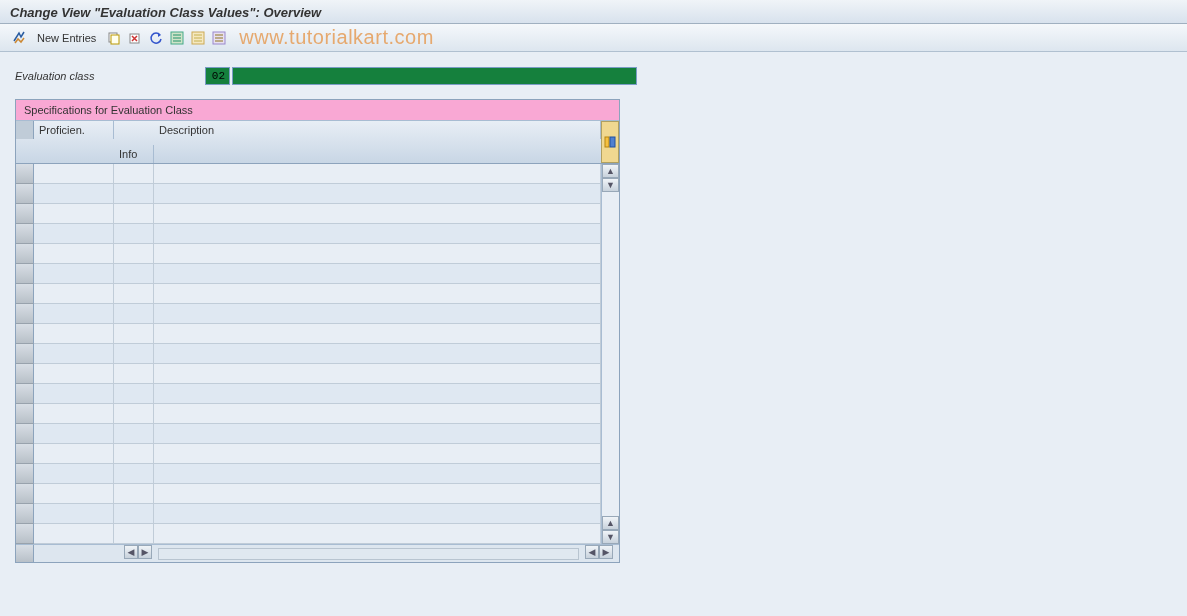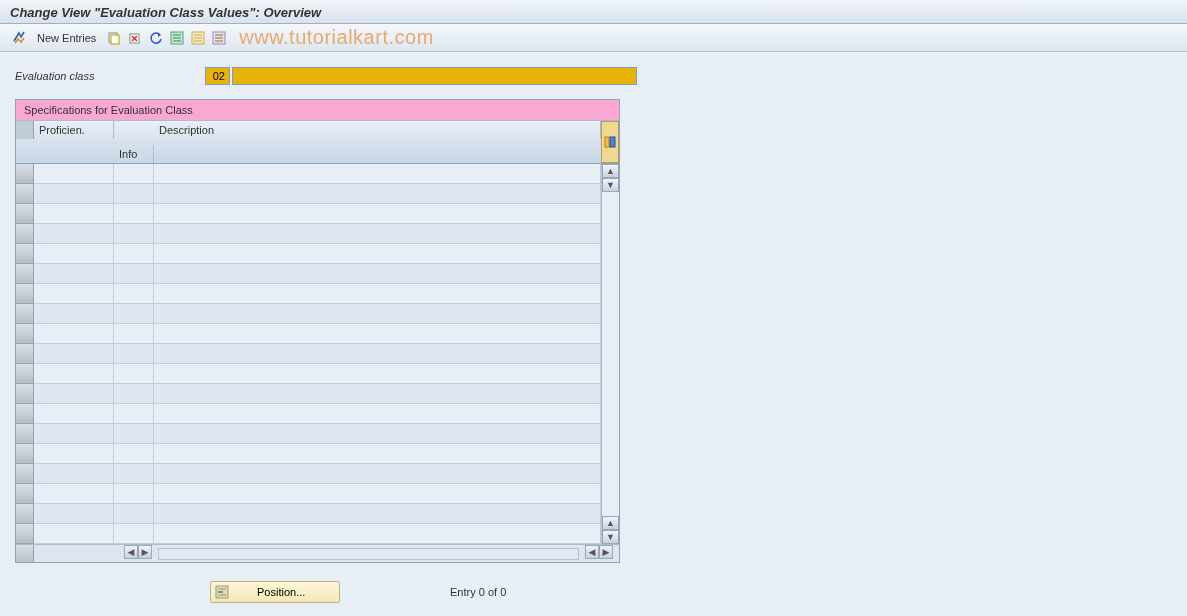--- a/index.html
+++ b/index.html
@@ -64,24 +64,25 @@
       align-items: center;
       margin-bottom: 14px;
     }
     .field-label {
       width: 190px;
       color: #333;
       font-style: italic;
     }
     .field-input {
       border: 1px solid #7a9cc5;
-      background: #eab308;
+      background: #15803d;
       padding: 1px 4px;
       height: 18px;
       font-size: 11px;
+      font-family: Liberation Mono, monospace;
     }
     .field-input.small {
       width: 25px;
       text-align: right;
     }
     .field-input.large {
       width: 405px;
       margin-left: 2px;
     }
     .table-panel {
@@ -437,28 +438,14 @@
       <div class="hscroll-track">
         <div class="hscroll-bar"></div>
       </div>
       <div class="hscroll-margin-right">
         <div class="hscroll-btn">◀</div>
         <div class="hscroll-btn">▶</div>
       </div>
     </div>
   </div>
 
-  <div class="footer-row">
-    <div class="position-button">
-      <span class="position-icon">
-        <svg width="14" height="14" viewBox="0 0 14 14">
-            <rect x="1" y="1" width="12" height="12" fill="#e0d8c0" stroke="#a89868"></rect>
-            <rect x="3" y="3" width="8" height="2" fill="#c8b888"></rect>
-            <rect x="3" y="6" width="5" height="2" fill="#6a5"></rect>
-            <rect x="3" y="9" width="8" height="2" fill="#c8b888"></rect>
-          </svg>
-      </span>
-      <span>Position...</span>
-    </div>
-    <span class="entry-text">Entry 0 of 0</span>
-  </div>
 
 </div>
 
 </body></html>

